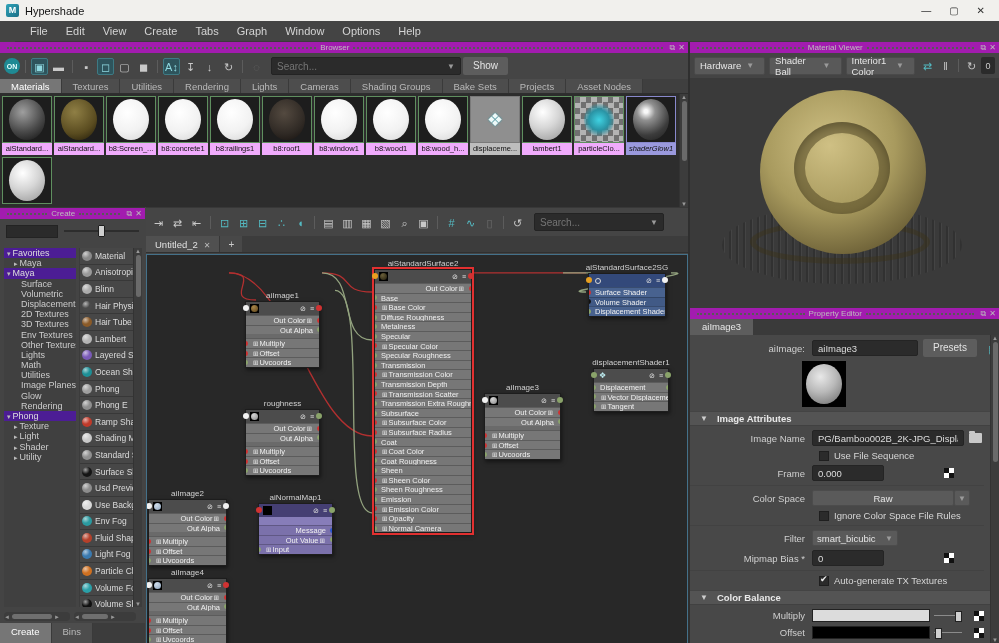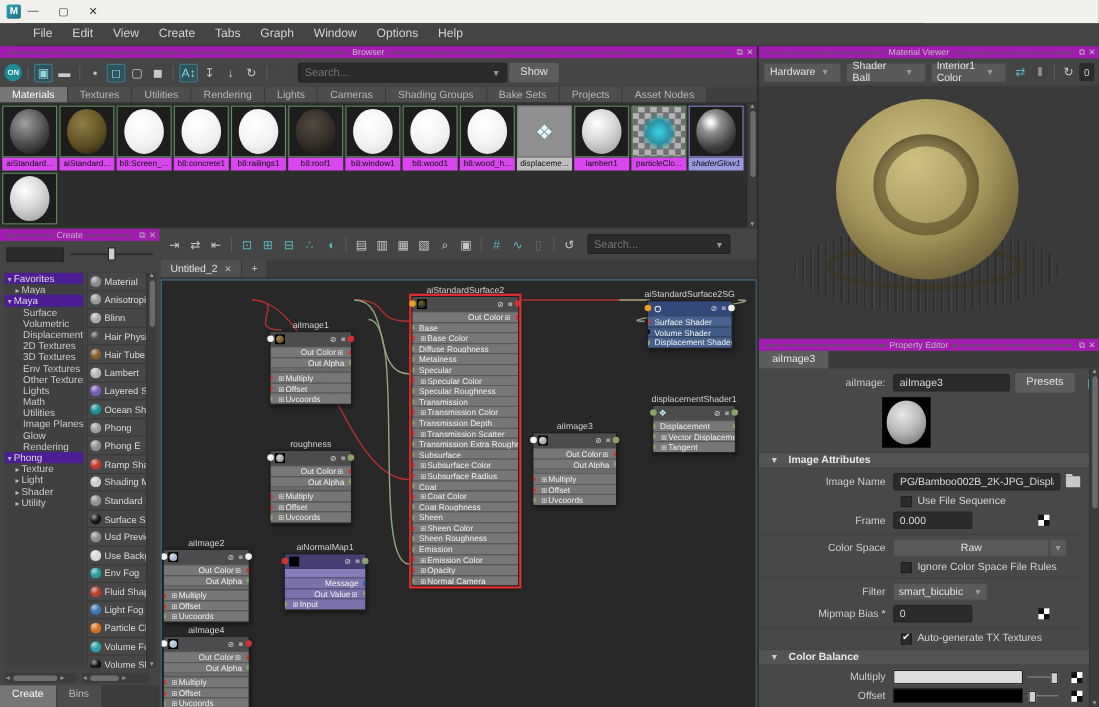--- a/index.html
+++ b/index.html
@@ -40,21 +40,21 @@
   
   #browser { position:absolute; left:0; top:42px; width:688px; height:165px; background:#444; }
   #browser .toolbar { height:26px; }
   #browser .search-box { width:190px; margin-left:4px; }
   .tabs { display:flex; height:15px; background:#3f3f3f; border-bottom:1px solid #2e2e2e; }
   .tab { padding:0 11px; font-size:9.5px; line-height:15px; color:#b9b9b9; background:#4d4d4d; border-right:1px solid #3a3a3a; white-space:nowrap; }
   .tab.active { background:#767676; color:#fff; }
   #swatch-area { position:relative; height:113px; background:#2d2d2d; overflow:hidden; padding:1px; }
   .tile { width:50px; float:left; margin:1px; }
   .tile .swf { height:47px; background:#1d1d1d; border:1px solid #5f8f5f; display:flex; align-items:center; justify-content:center; position:relative; overflow:hidden; }
-  .tile .lbl { height:12px; font-size:7.5px; line-height:12px; text-align:center; color:#101010; overflow:hidden; white-space:nowrap; background:#d946ef; }
+  .tile .lbl { height:12px; font-size:7.5px; line-height:12px; text-align:center; color:#101010; overflow:hidden; white-space:nowrap; background:#f0abfc; }
   .sphere { width:36px; height:41px; border-radius:50%; }
   .sw-dark  { background:radial-gradient(circle at 38% 32%, #9f9f9f, #4a4a4a 55%, #141414 95%); }
   .sw-bamboo{ background:radial-gradient(circle at 38% 32%, #8f7f45, #5a4c20 60%, #241d0a 95%); }
   .sw-white { background:radial-gradient(circle at 40% 33%, #ffffff, #f2f2f2 55%, #d8d8d8 95%); }
   .sw-roof  { background:radial-gradient(circle at 42% 35%, #544a40, #302a25 60%, #181310 95%); }
   .sw-gray  { background:radial-gradient(circle at 38% 32%, #ffffff, #d6d6d6 45%, #9a9a9a 95%); }
   .sw-glow  { background:radial-gradient(circle at 36% 30%, #f8f8f8 5%, #909090 25%, #3c3c3c 65%, #202020 95%); }
   .tile.utility .swf { background:#8f8f8f; border-color:#7a7a7a; }
   .tile.utility .lbl { background:#bdbdbd; }
   .tile.utility .swf span { font-size:18px; color:#eef8f8; text-shadow:0 0 2px #2aa0b0; }
@@ -155,20 +155,21 @@
   .pe-cslider .knob { position:absolute; top:1px; width:7px; height:11px; background:#cfcfcf; border:1px solid #222; }
   .cswatch { width:118px; height:13px; border:1px solid #222; flex:0 0 118px; }
 </style>
 </head>
 <body>
 
 <div id="app">
 
   <div class="titlebar">
     <span class="app-icon">M</span>
+    <span class="title">Hypershade</span>
     <div class="wincontrols">
         <span>—</span>
         <span>▢</span>
         <span>✕</span>
       </div>
   </div>
 
   <div class="menubar">
       <span class="menu-item">File</span>
       <span class="menu-item">Edit</span>

